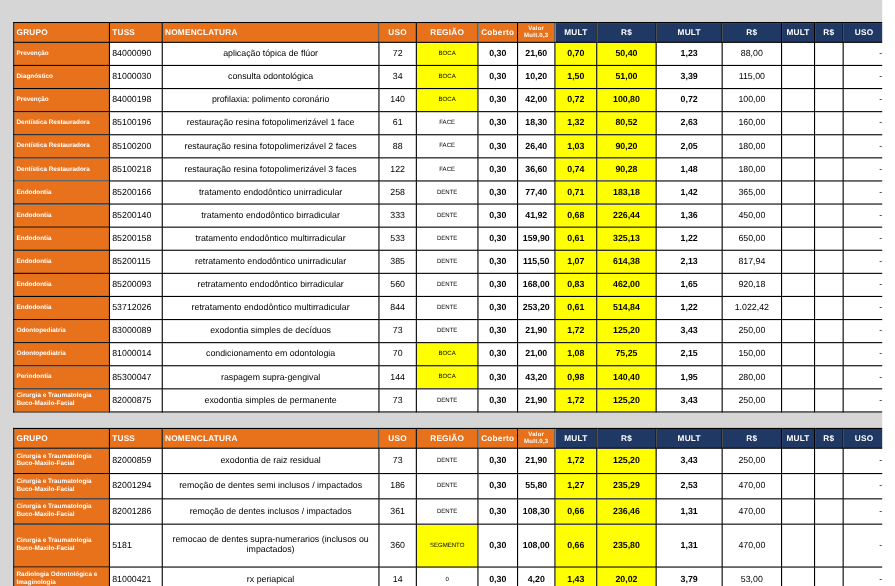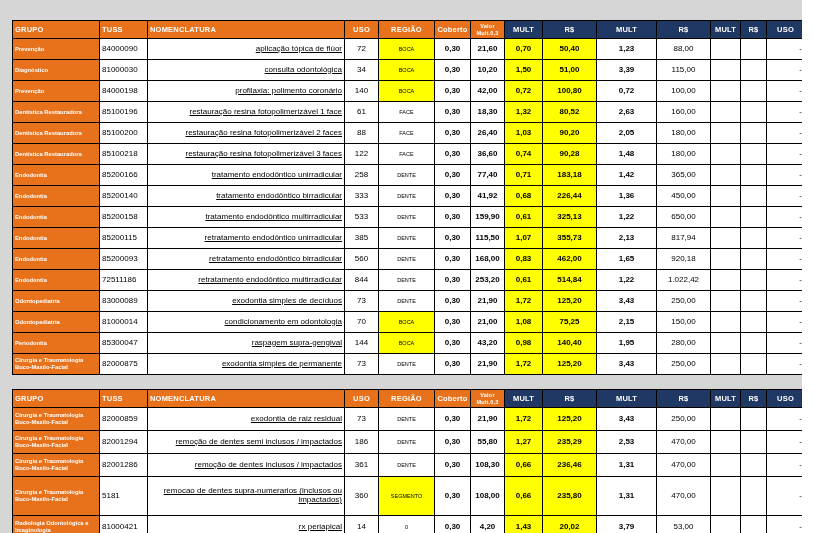--- a/index.html
+++ b/index.html
@@ -23,21 +23,21 @@
   .th-orange { background: var(--orange, #e8711b); }
   .th-navy   { background: var(--navy, #1f3864); }
   .th-small  { font-size: 5.5px; white-space: pre-line; line-height: 1.15; }
   tbody tr { height: 21px; background: var(--cell-bg, #fff); }
   td { font-size: 8px; color: #000; line-height: 1.1; }
   .td-grupo {
     background: var(--orange, #e8711b); color: #fff; font-weight: bold;
     font-size: 5.8px; line-height: 1.2; padding: 1px 2px; text-align: left;
   }
   .td-tuss   { }
-  .td-nome   { text-align: right; padding-left: 3px; text-decoration: underline; }
+  .td-nome   { text-align: center; padding-left: 3px; }
   .td-uso    { text-align: center; }
   .td-regiao { text-align: center; font-size: 5.5px; }
   .td-regiao.hl { background: var(--yellow, #ffff00); }
   .td-coberto { text-align: center; font-weight: bold; }
   .td-valor   { text-align: center; font-weight: bold; }
   .td-mult1, .td-rs1 {
     background: var(--yellow, #ffff00); text-align: center; font-weight: bold;
   }
   .td-mult2 { text-align: center; font-weight: bold; }
   .td-rs2   { text-align: center; }
@@ -234,21 +234,21 @@
         </tr>
         <tr>
           <td class="td-grupo">Endodontia</td>
           <td class="td-tuss">85200115</td>
           <td class="td-nome">retratamento endodôntico unirradicular</td>
           <td class="td-uso">385</td>
           <td class="td-regiao">DENTE</td>
           <td class="td-coberto">0,30</td>
           <td class="td-valor">115,50</td>
           <td class="td-mult1">1,07</td>
-          <td class="td-rs1">355,73</td>
+          <td class="td-rs1">614,38</td>
           <td class="td-mult2">2,13</td>
           <td class="td-rs2">817,94</td>
           <td class="td-mult3"></td>
           <td class="td-rs3"></td>
           <td class="td-uso2">-</td>
         </tr>
         <tr>
           <td class="td-grupo">Endodontia</td>
           <td class="td-tuss">85200093</td>
           <td class="td-nome">retratamento endodôntico birradicular</td>
@@ -259,21 +259,21 @@
           <td class="td-mult1">0,83</td>
           <td class="td-rs1">462,00</td>
           <td class="td-mult2">1,65</td>
           <td class="td-rs2">920,18</td>
           <td class="td-mult3"></td>
           <td class="td-rs3"></td>
           <td class="td-uso2">-</td>
         </tr>
         <tr>
           <td class="td-grupo">Endodontia</td>
-          <td class="td-tuss">72511186</td>
+          <td class="td-tuss">53712026</td>
           <td class="td-nome">retratamento endodôntico multirradicular</td>
           <td class="td-uso">844</td>
           <td class="td-regiao">DENTE</td>
           <td class="td-coberto">0,30</td>
           <td class="td-valor">253,20</td>
           <td class="td-mult1">0,61</td>
           <td class="td-rs1">514,84</td>
           <td class="td-mult2">1,22</td>
           <td class="td-rs2">1.022,42</td>
           <td class="td-mult3"></td>

